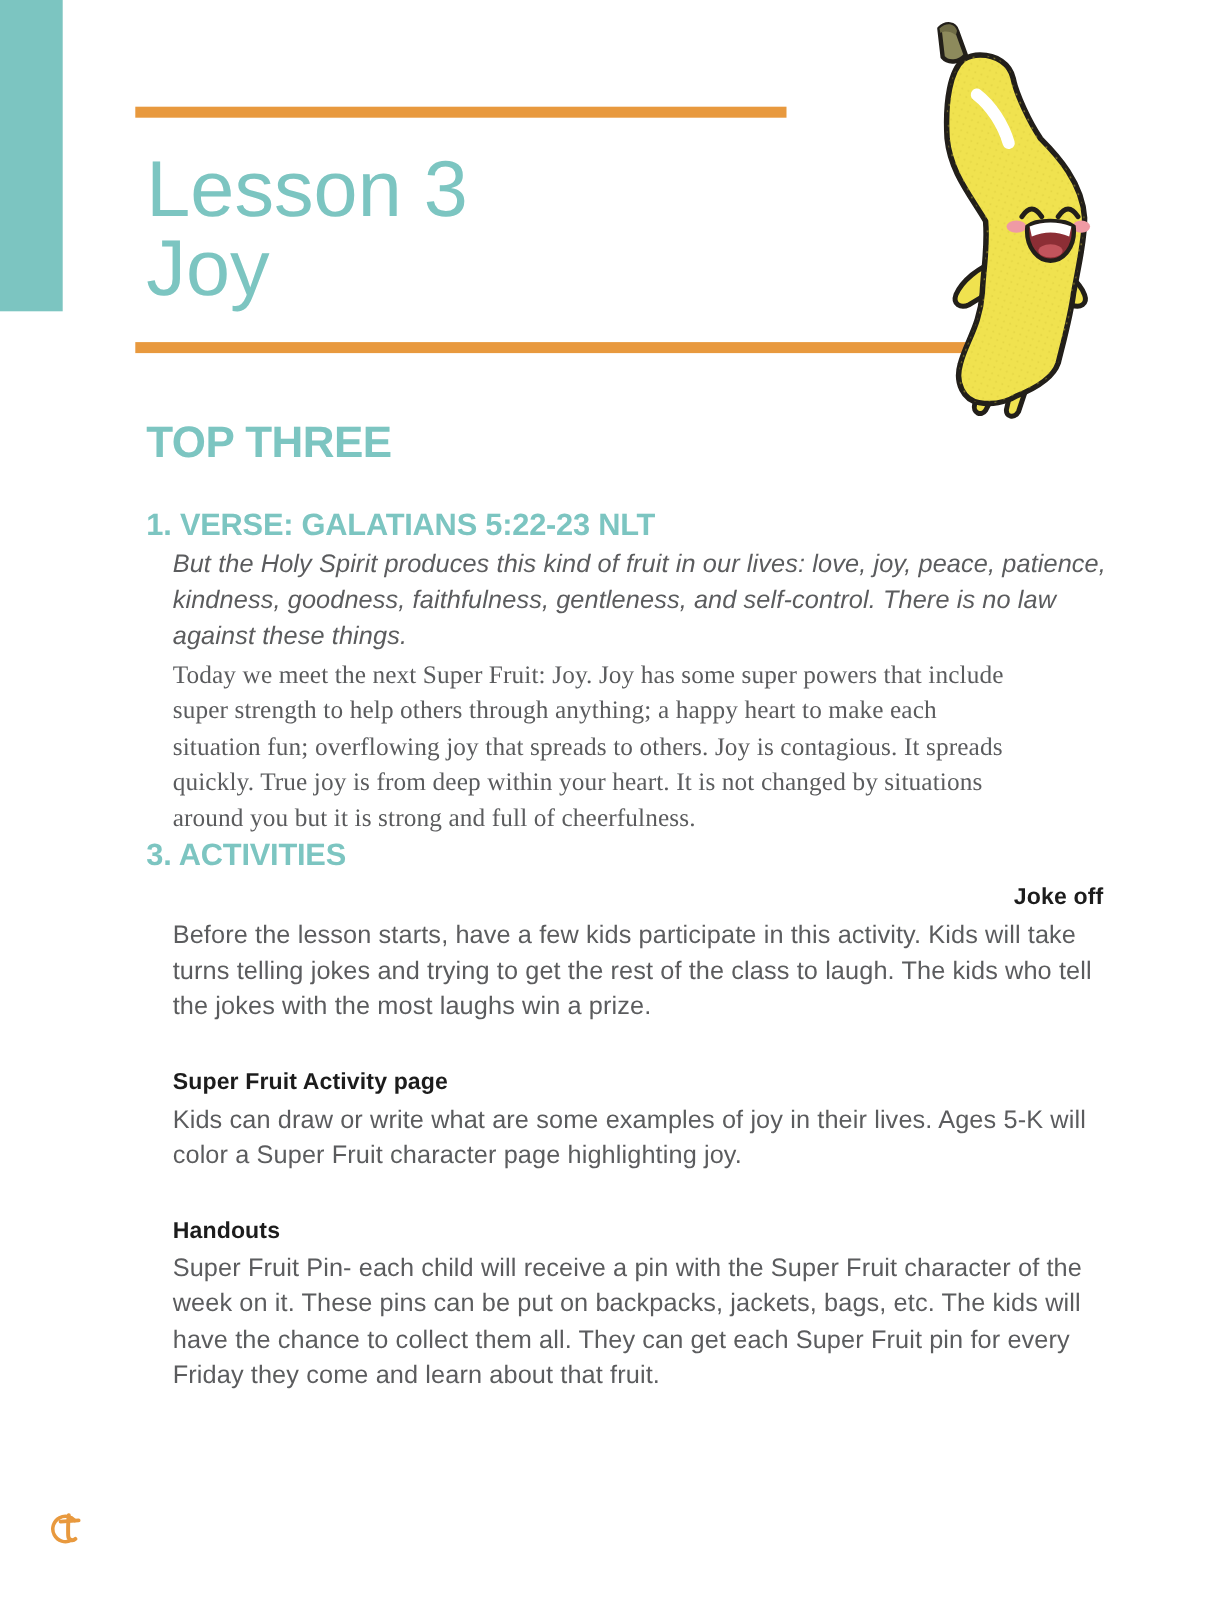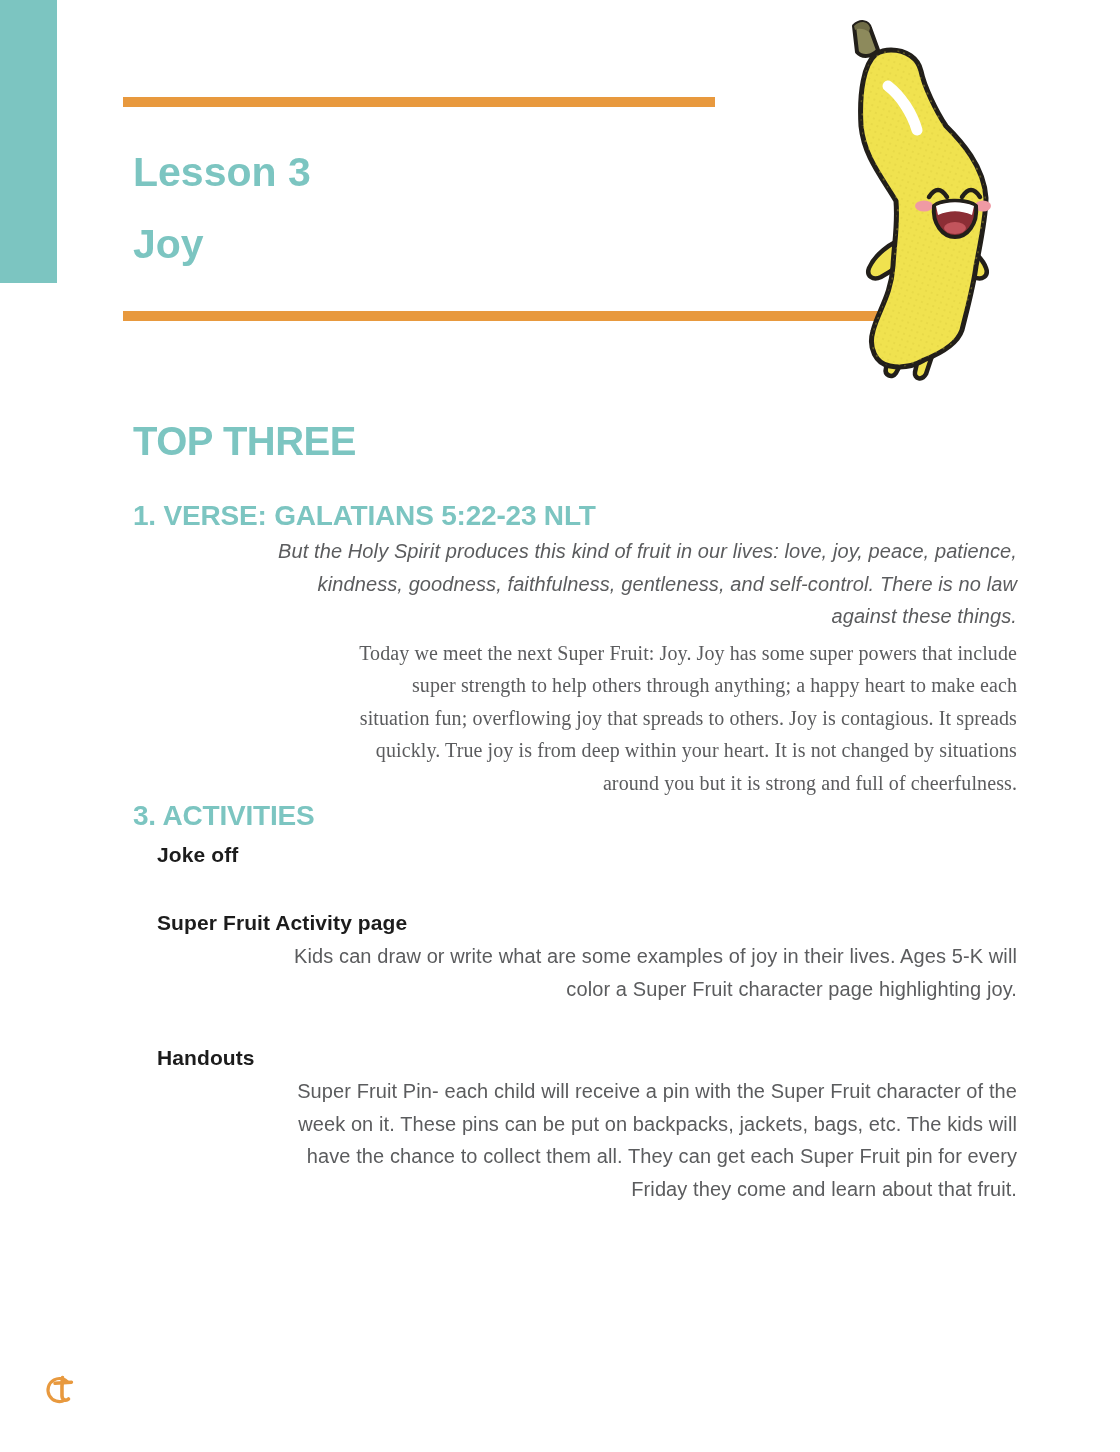--- a/index.html
+++ b/index.html
@@ -21,57 +21,56 @@
   }
   .side-bar{
     position:absolute;left:0;top:0;width:57px;height:283px;
     background:var(--teal);
   }
   .rule{position:absolute;height:10px;background:var(--orange);}
   .rule-top{left:123px;top:97px;width:592px;}
   .rule-bottom{left:123px;top:311px;width:839px;z-index:1;}
   .lesson-title{
     position:absolute;left:133px;top:136px;
-    font-size:41px;line-height:72px;font-weight:700;
+    font-size:72px;line-height:72px;font-weight:400;
     color:var(--teal);letter-spacing:0;
   }
   .banana{position:absolute;left:826px;top:16px;width:184px;height:372px;z-index:3;}
   .content{
-    position:absolute;left:133px;top:417px;width:870px;
+    position:absolute;left:133px;top:378px;width:870px;
   }
   .h-top{
     font-size:40px;line-height:48px;font-weight:700;
     color:var(--teal);letter-spacing:-.5px;
   }
   .h-section{
     font-size:28px;line-height:34px;font-weight:700;
     color:var(--teal);letter-spacing:-.2px;
   }
   .h-verse{margin-top:34px;}
   .h-theme{margin-top:28px;}
   .h-activities{}
   .para{
     padding-left:24px;
     width:884px;
-    font-size:20px;line-height:32.5px;
+    font-size:23px;line-height:32.5px;
     color:var(--body-gray);
     letter-spacing:.1px;
     white-space:pre-line;
     margin-top:2px;
-    text-align:right;
   }
   .para.italic{font-style:italic;}
   .para.theme{margin-top:4px;font-family:Liberation Serif, serif;}
   .subhead{
     padding-left:24px;
     font-size:21px;line-height:30px;font-weight:700;
     color:var(--ink);
     letter-spacing:.1px;
   }
-  .subhead.first{margin-top:7px;}
+  .subhead.first{margin-top:7px;text-align:right;}
   .subhead.spaced{margin-top:38px;}
   .footer-logo{position:absolute;left:45px;top:1370px;width:34px;height:40px;}
 </style>
 </head>
 <body>
 
 <div class="side-bar"></div>
 <div class="rule rule-top"></div>
 <div class="rule rule-bottom"></div>
 
@@ -143,20 +142,23 @@
 
   <div class="para theme">Today we meet the next Super Fruit: Joy. Joy has some super powers that include
 super strength to help others through anything; a happy heart to make each
 situation fun; overflowing joy that spreads to others. Joy is contagious. It spreads
 quickly. True joy is from deep within your heart. It is not changed by situations
 around you but it is strong and full of cheerfulness.</div>
 
   <div class="h-section h-activities">3. ACTIVITIES</div>
 
   <div class="subhead first">Joke off</div>
+  <div class="para">Before the lesson starts, have a few kids participate in this activity. Kids will take
+turns telling jokes and trying to get the rest of the class to laugh. The kids who tell
+the jokes with the most laughs win a prize.</div>
 
   <div class="subhead spaced">Super Fruit Activity page</div>
   <div class="para">Kids can draw or write what are some examples of joy in their lives. Ages 5-K will
 color a Super Fruit character page highlighting joy.</div>
 
   <div class="subhead spaced">Handouts</div>
   <div class="para">Super Fruit Pin- each child will receive a pin with the Super Fruit character of the
 week on it. These pins can be put on backpacks, jackets, bags, etc. The kids will
 have the chance to collect them all. They can get each Super Fruit pin for every
 Friday they come and learn about that fruit.</div>

